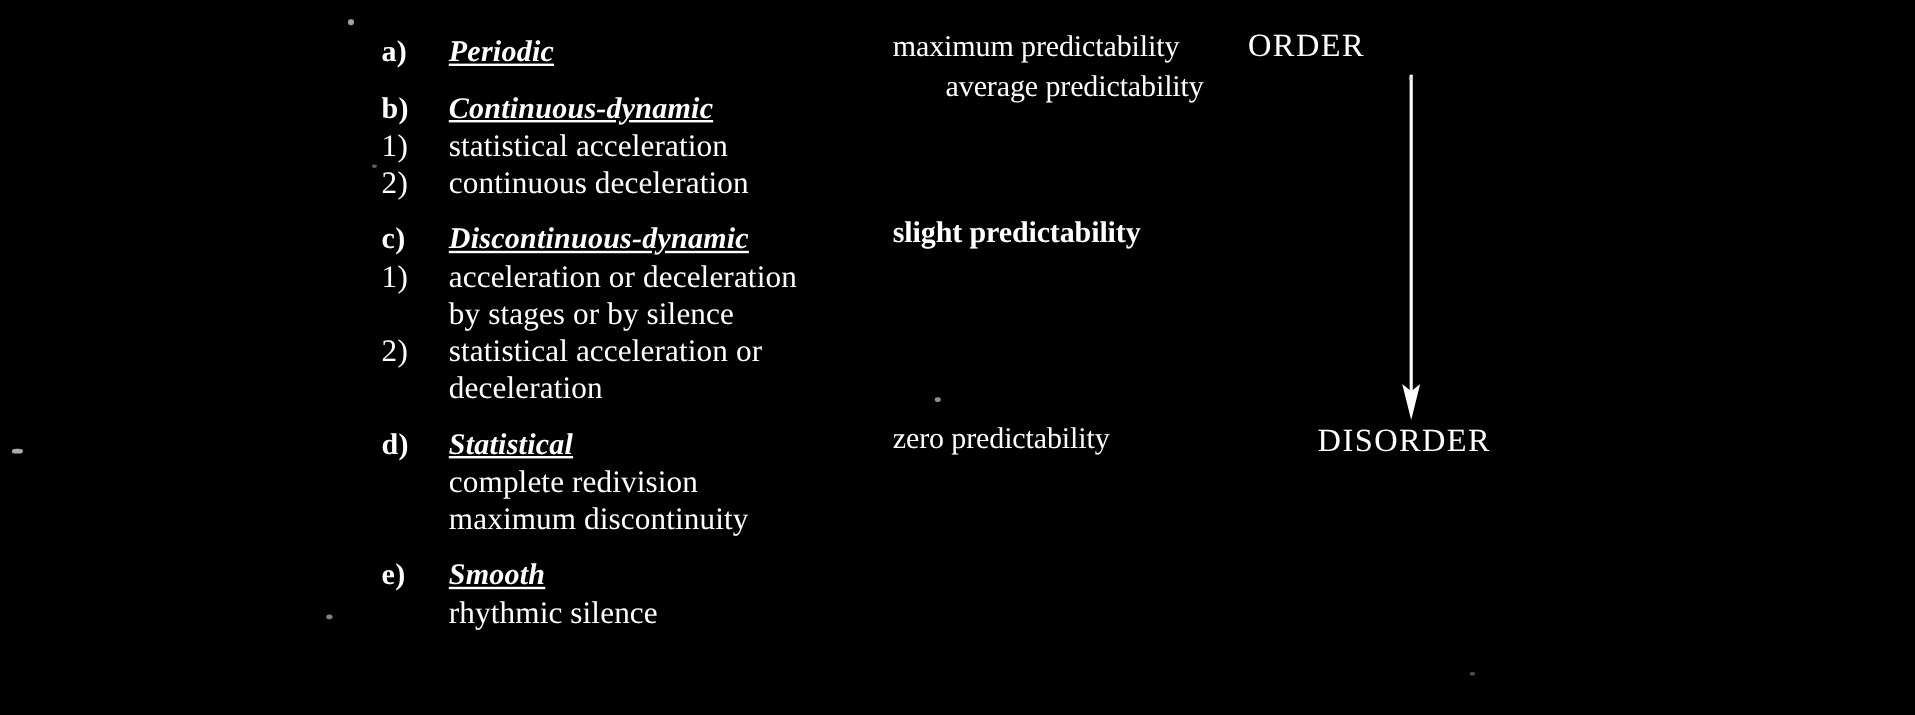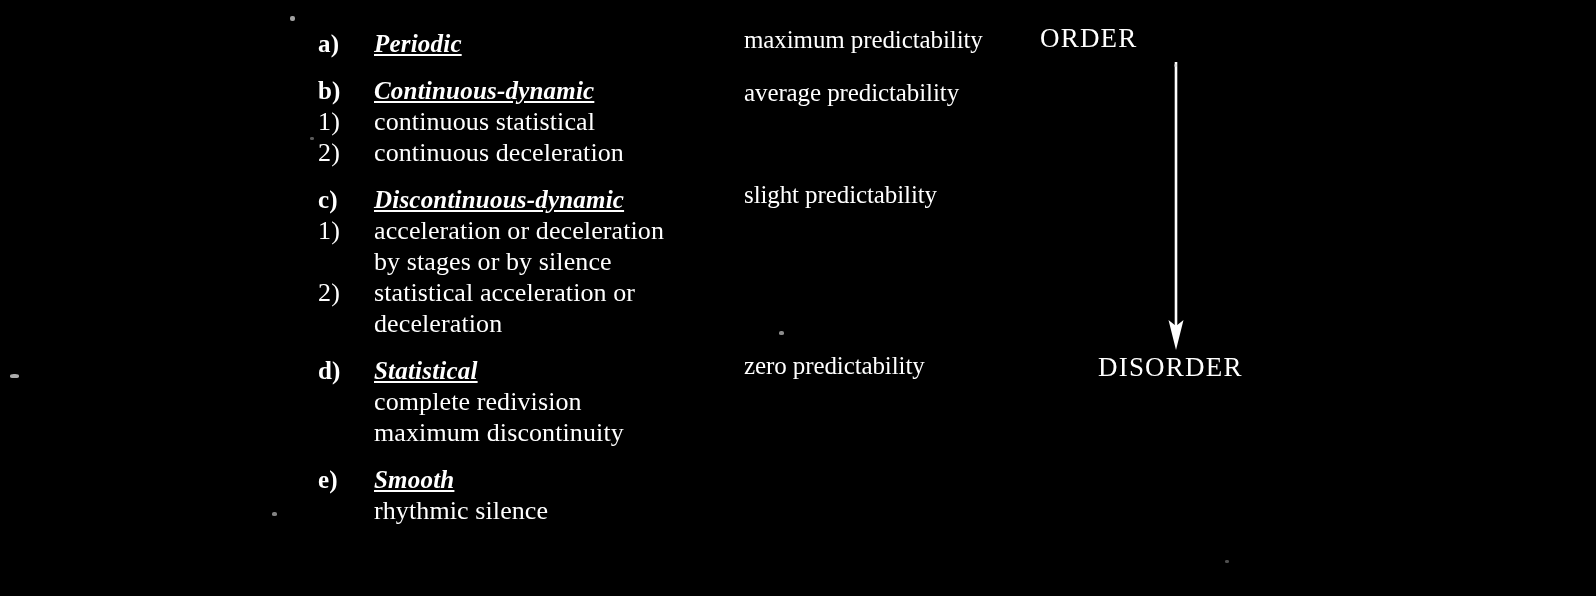--- a/index.html
+++ b/index.html
@@ -111,21 +111,21 @@
           <span class="label head">Periodic</span>
         </div>
       </div>
       <div class="block">
         <div class="row">
           <span class="marker">b)</span>
           <span class="label head">Continuous-dynamic</span>
         </div>
         <div class="row">
           <span class="marker plain">1)</span>
-          <span class="label sub">continuous statistical</span>
+          <span class="label sub">statistical acceleration</span>
         </div>
         <div class="row">
           <span class="marker plain">2)</span>
           <span class="label sub">continuous deceleration</span>
         </div>
       </div>
       <div class="block">
         <div class="row">
           <span class="marker">c)</span>
           <span class="label head">Discontinuous-dynamic</span>
@@ -168,22 +168,22 @@
         </div>
         <div class="row">
           <span class="marker blank"></span>
           <span class="label sub">rhythmic silence</span>
         </div>
       </div>
     </div>
 
   <div>
       <div class="predict" style="top: 26px;">maximum predictability</div>
-      <div class="predict" style="top: 79px;">average predictability</div>
-      <div class="predict" style="top: 181px;">slight predictability</div>
+      <div class="predict" style="top: 59px; margin-left: 44px;">average predictability</div>
+      <div class="predict" style="top: 181px; font-weight: bold;">slight predictability</div>
       <div class="predict" style="top: 352px;">zero predictability</div>
     </div>
 
   <div class="pole" style="left: 1040px; top: 23px;">ORDER</div>
 
   <div class="axis-arrow">
     <svg width="42" height="288" viewBox="0 0 42 288" xmlns="http://www.w3.org/2000/svg">
       <line x1="21" y1="0" x2="21" y2="268" stroke="#ffffff" stroke-width="2.6"></line>
       <polygon points="21,288 13.5,258 21,264 28.5,258" fill="#ffffff"></polygon>
     </svg>

